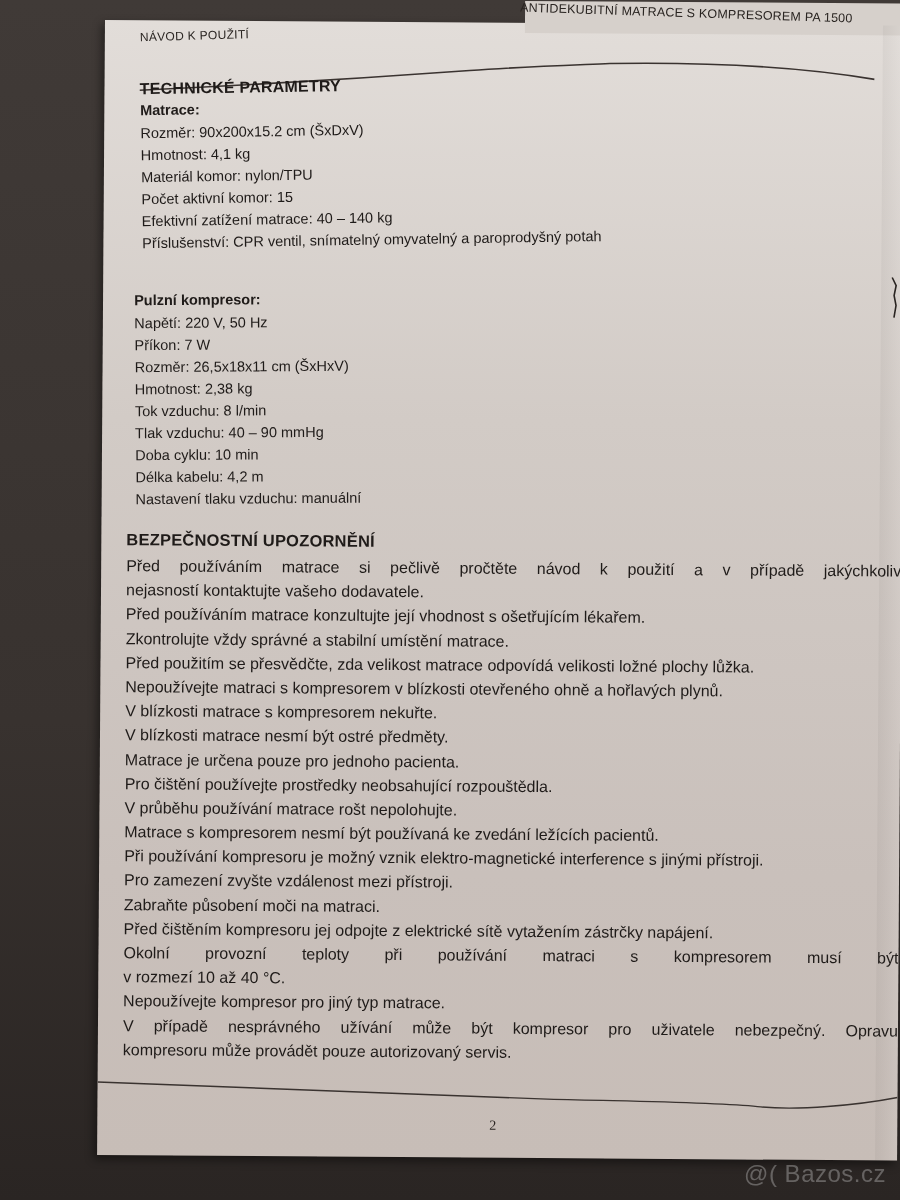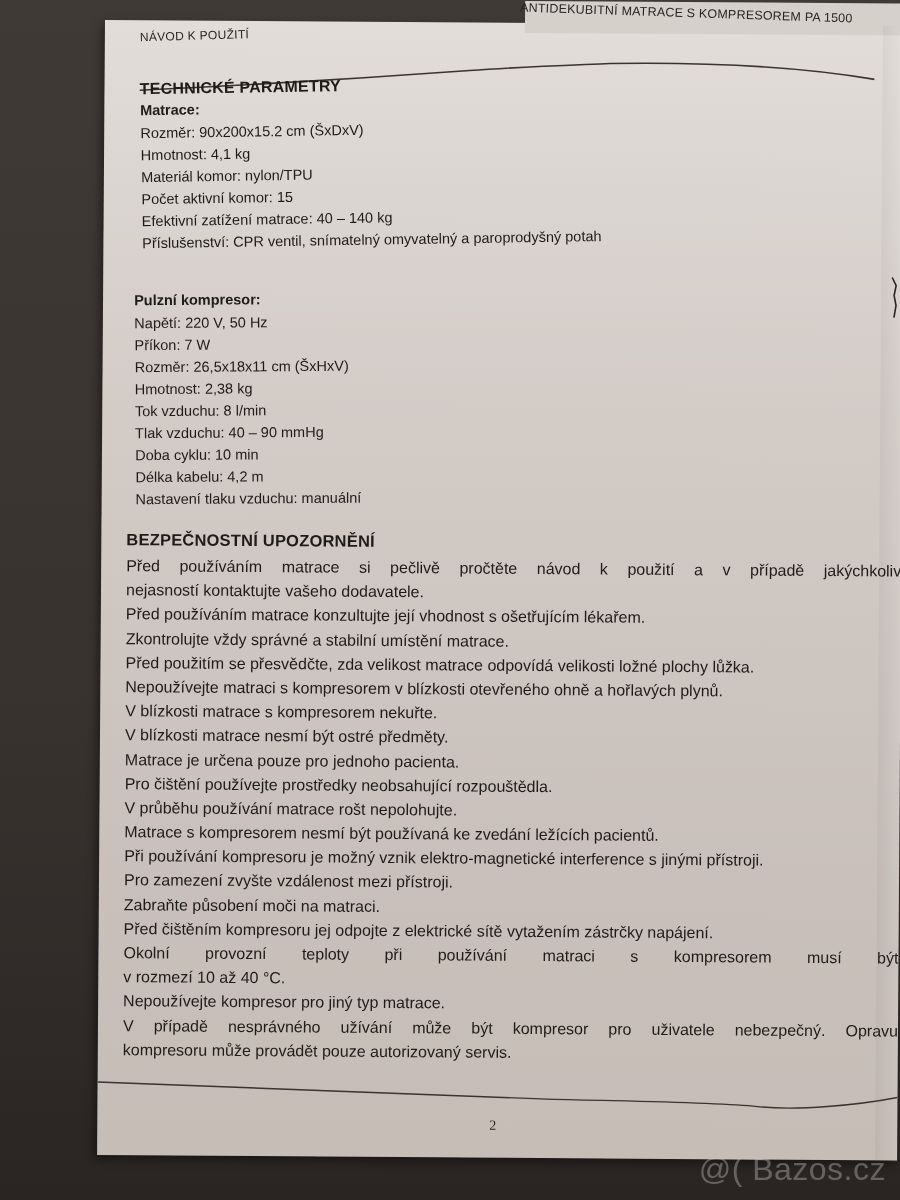--- a/index.html
+++ b/index.html
@@ -66,21 +66,21 @@
     .safety .line.just { text-align: justify; text-align-last: justify; white-space: normal; overflow: hidden; }
     .footer-rule {
       position: absolute; left: 0; top: 1058px; width: 800px; height: 30px;
     }
     .page-number {
       position: absolute; left: 392px; top: 1095px; font-size: 14px; color: #2a2522;
       font-family: "Liberation Serif", serif;
     }
     .watermark {
       position: absolute; right: 14px; bottom: 12px;
-      font-size: 32px; color: rgba(200,200,200,0.38);
+      font-size: 24px; color: rgba(200,200,200,0.38);
       font-family: "Liberation Sans", sans-serif;
       letter-spacing: 0.5px;
     }
     .edge-marks {
       position: absolute; right: 4px; top: 250px; width: 10px; height: 45px;
     }
   </style>
 </head>
 <body>
 

